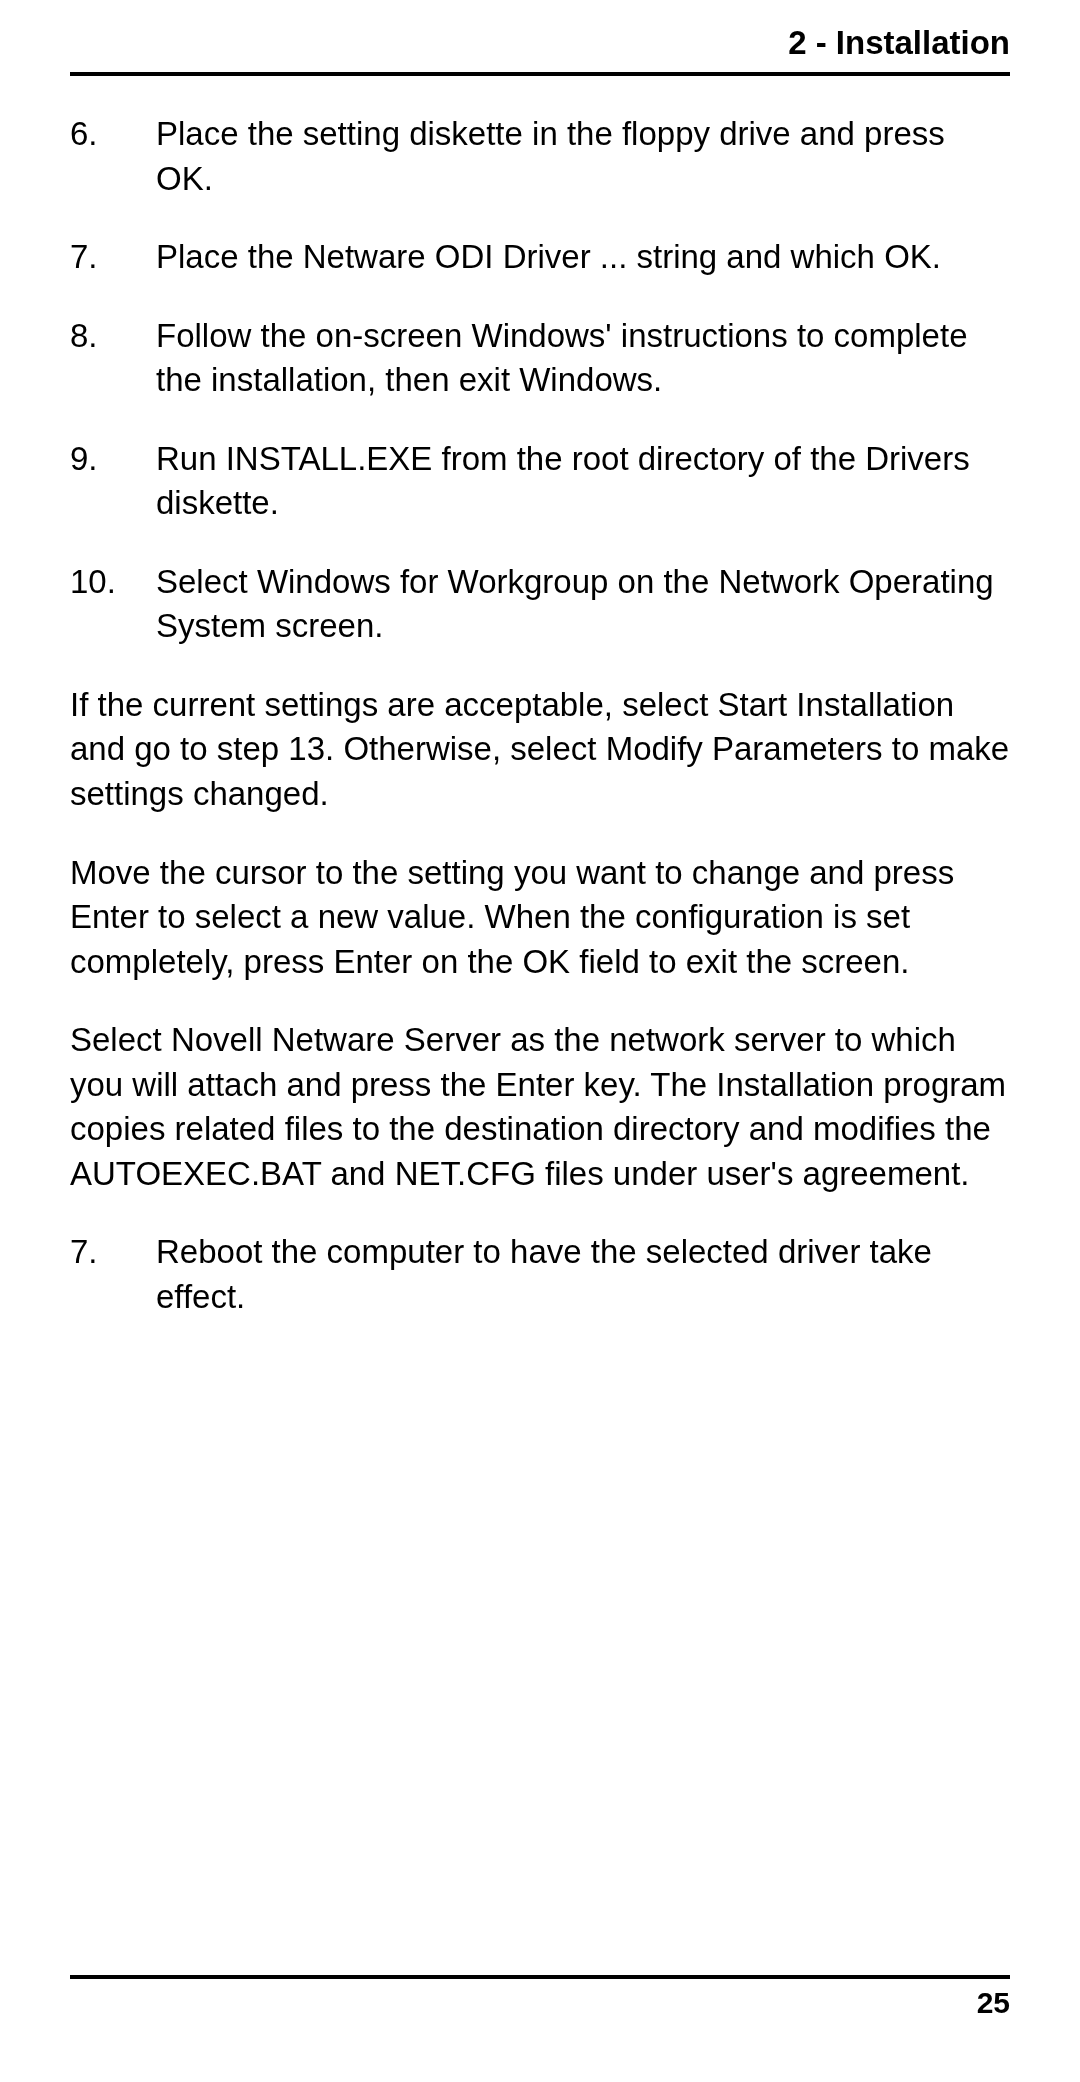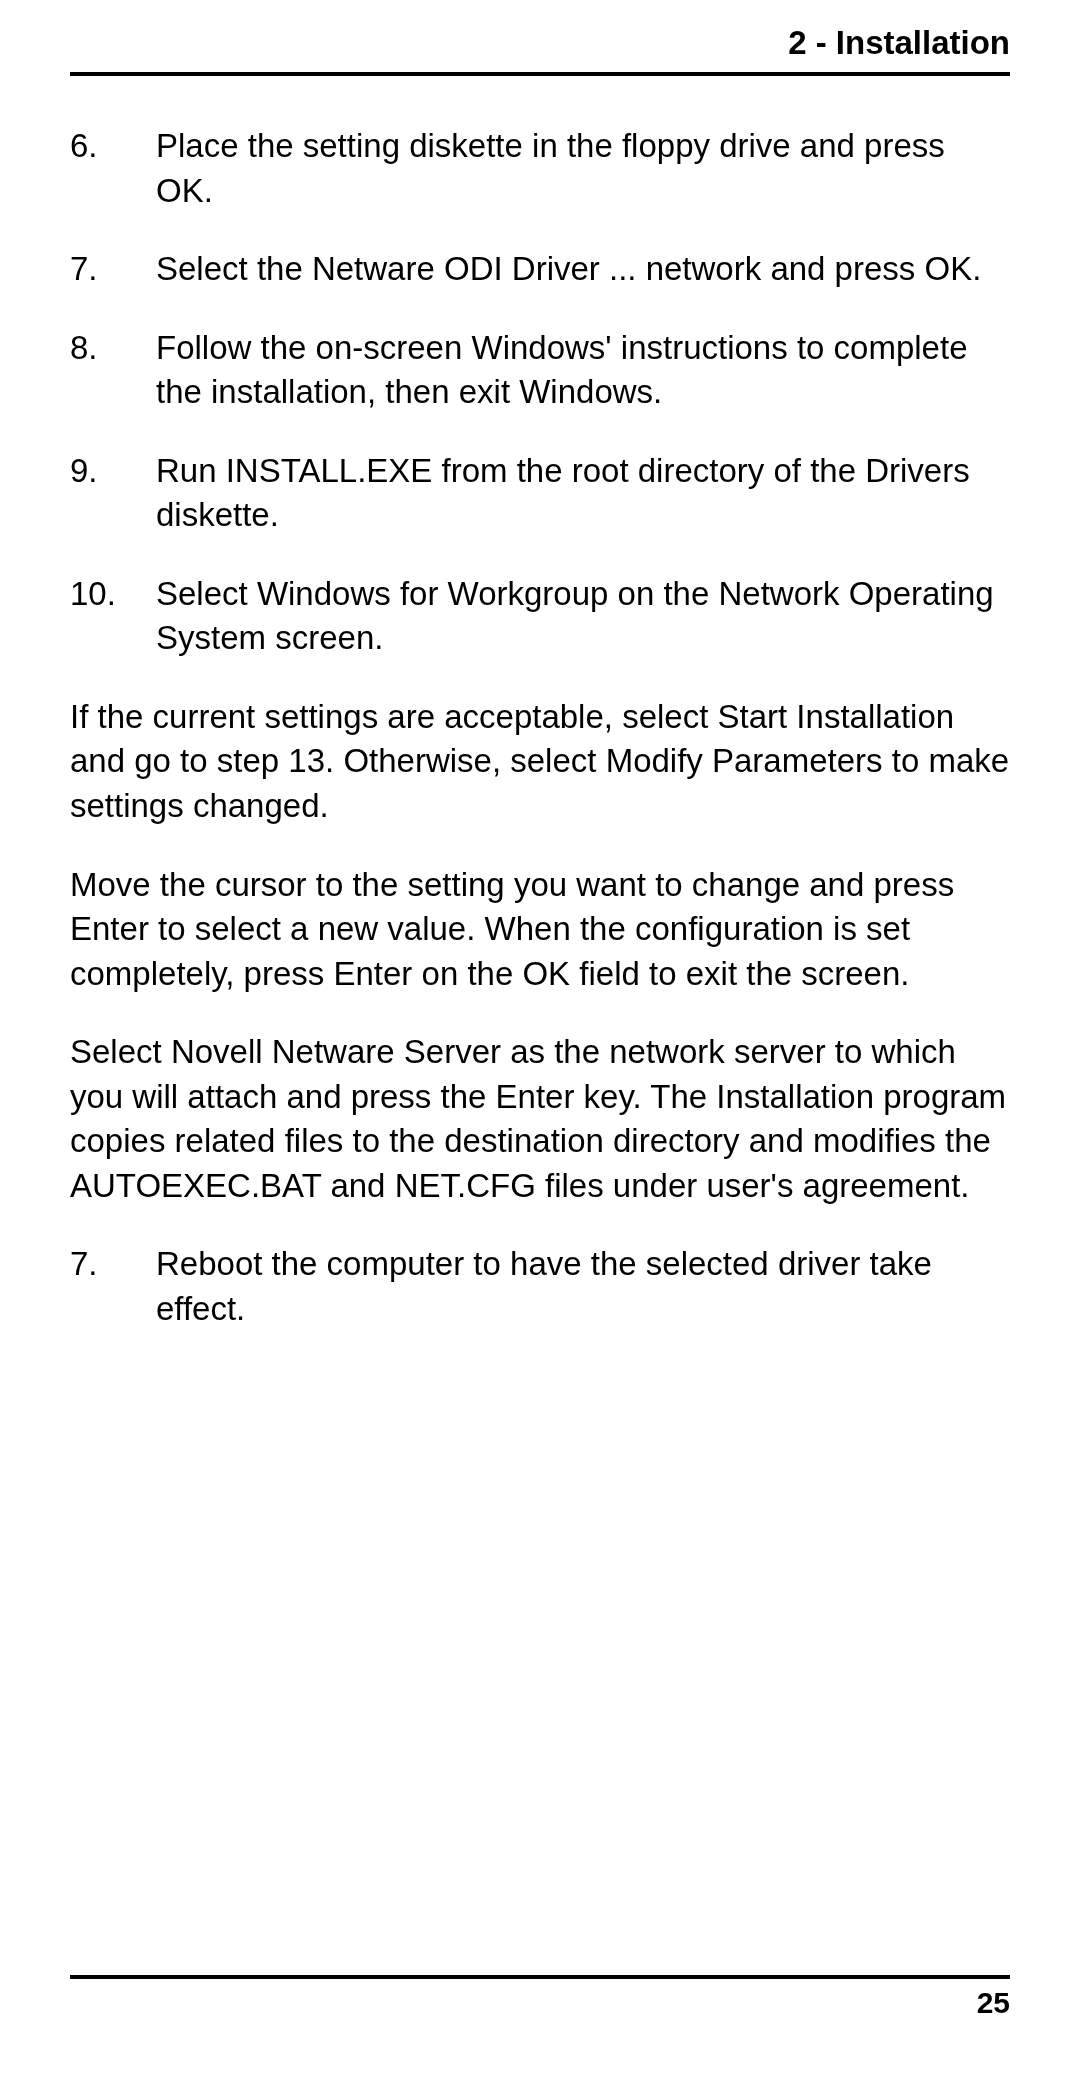--- a/index.html
+++ b/index.html
@@ -17,21 +17,21 @@
     }
     .page {
       padding: 24px 70px 0 70px;
     }
     .header {
       text-align: right;
       font-weight: bold;
       font-size: 33px;
       padding-bottom: 10px;
       border-bottom: 4px solid #000;
-      margin-bottom: 48px;
+      margin-bottom: 36px;
     }
     .list {
       list-style: none;
     }
     .item {
       display: flex;
       margin-bottom: 34px;
       font-size: 33px;
       line-height: 1.35;
     }
@@ -63,21 +63,21 @@
 
 <div class="page">
   <div class="header">2 - Installation</div>
   <ol class="list" id="list">
       <li class="item">
         <span class="num">6.</span>
         <span class="text"><span>Place the setting diskette in the floppy drive and press </span><b>OK</b><span>.</span></span>
       </li>
       <li class="item">
         <span class="num">7.</span>
-        <span class="text"><span>Select the </span><b>Netware ODI Driver ...</b><span> network and press </span><b>OK</b><span>.</span></span>
+        <span class="text"><span>Place the </span><b>Netware ODI Driver ...</b><span> string and which </span><b>OK</b><span>.</span></span>
       </li>
       <li class="item">
         <span class="num">8.</span>
         <span class="text"><span>Follow the on-screen Windows' instructions to complete the installation, then exit Windows.</span></span>
       </li>
       <li class="item">
         <span class="num">9.</span>
         <span class="text"><span>Run INSTALL.EXE from the root directory of the Drivers diskette.</span></span>
       </li>
       <li class="item">

